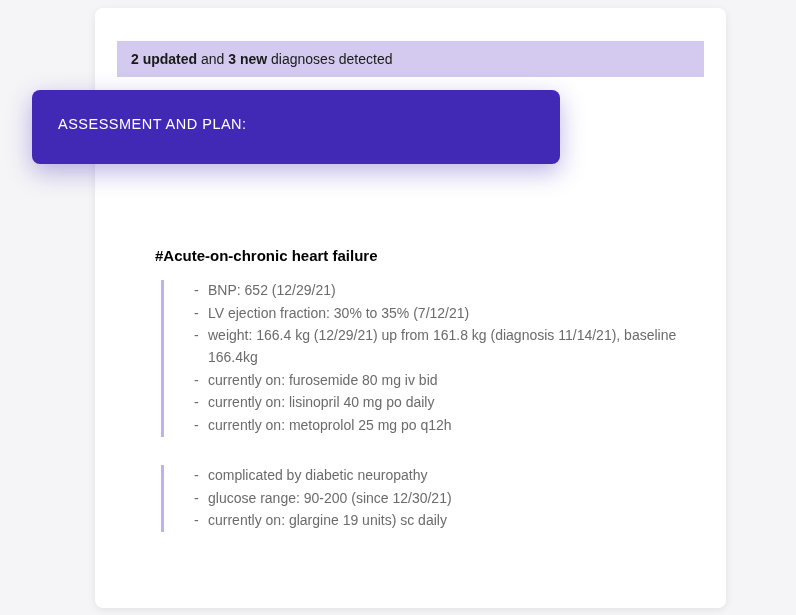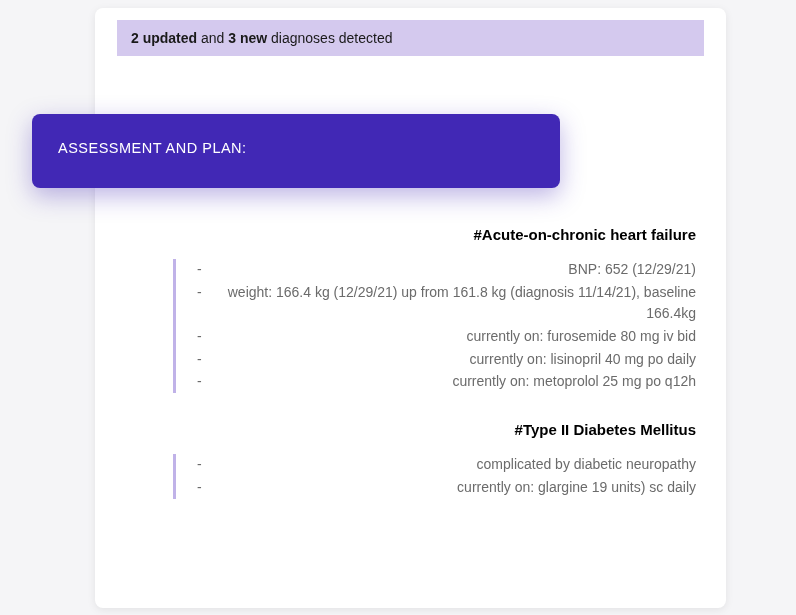--- a/index.html
+++ b/index.html
@@ -21,63 +21,61 @@
       margin: 8px 70px 0 95px;
       box-shadow: 0 2px 8px rgba(0,0,0,0.08);
       padding-bottom: 30px;
       min-height: 600px;
     }
     .notice-bar {
       background: #d4c9ee;
       color: #1a1a1a;
       font-size: 14px;
       padding: 10px 14px;
-      margin: 11px 22px 0 22px;
+      margin: 32px 22px 0 22px;
       position: relative;
     }
     .notice-bar .bold {
       font-weight: 700;
     }
     .assessment-panel {
       position: absolute;
       left: 32px;
       top: 90px;
       width: 528px;
       background: #4128b5;
       color: #ffffff;
       border-radius: 8px;
       padding: 24px 26px 26px 26px;
       font-size: 14.5px;
       line-height: 1.5;
       font-weight: 300;
       box-shadow: 0 8px 24px rgba(65,40,181,0.35);
       z-index: 10;
-      margin-top: 24px;
     }
     .assessment-title {
       letter-spacing: 0.5px;
       margin-bottom: 2px;
     }
     .content-area {
       padding: 170px 30px 0 60px;
-      text-align: right;
     }
     .diagnosis {
       margin-bottom: 28px;
     }
     .diagnosis-title {
       font-weight: 700;
       font-size: 15px;
       color: #000000;
       margin-bottom: 16px;
     }
     .diagnosis-details {
       border-left: 3px solid #c0b2e8;
-      padding-left: 21px;
-      margin-left: 18px;
+      padding-left: 30px;
+      margin-left: 6px;
     }
     .diagnosis-details ul {
       list-style: none;
     }
     .diagnosis-details li {
       position: relative;
       padding-left: 14px;
       color: #6b6b6b;
       font-size: 14px;
       line-height: 1.55;
@@ -99,33 +97,34 @@
     <span class="bold">2 updated</span><span> and </span><span class="bold">3 new</span><span> diagnoses detected</span>
   </div>
 
   <div class="content-area">
 
     <div class="diagnosis">
       <div class="diagnosis-title">#Acute-on-chronic heart failure</div>
       <div class="diagnosis-details">
         <ul>
           <li>BNP: 652 (12/29/21)</li>
+          <li>LV ejection fraction: 30% to 35% (7/12/21)</li>
           <li>weight: 166.4 kg (12/29/21) up from 161.8 kg (diagnosis 11/14/21), baseline 166.4kg</li>
           <li>currently on: furosemide 80 mg iv bid</li>
           <li>currently on: lisinopril 40 mg po daily</li>
           <li>currently on: metoprolol 25 mg po q12h</li>
         </ul>
       </div>
     </div>
 
     <div class="diagnosis">
-      <div class="diagnosis-title">#Type II Diabetes Mellitus</div>
       <div class="diagnosis-details">
         <ul>
           <li>complicated by diabetic neuropathy</li>
+          <li>glucose range: 90-200 (since 12/30/21)</li>
           <li>currently on: glargine 19 units) sc daily</li>
         </ul>
       </div>
     </div>
 
   </div>
 </div>
 
 <div class="assessment-panel">
   <div class="assessment-title">ASSESSMENT AND PLAN:</div>

